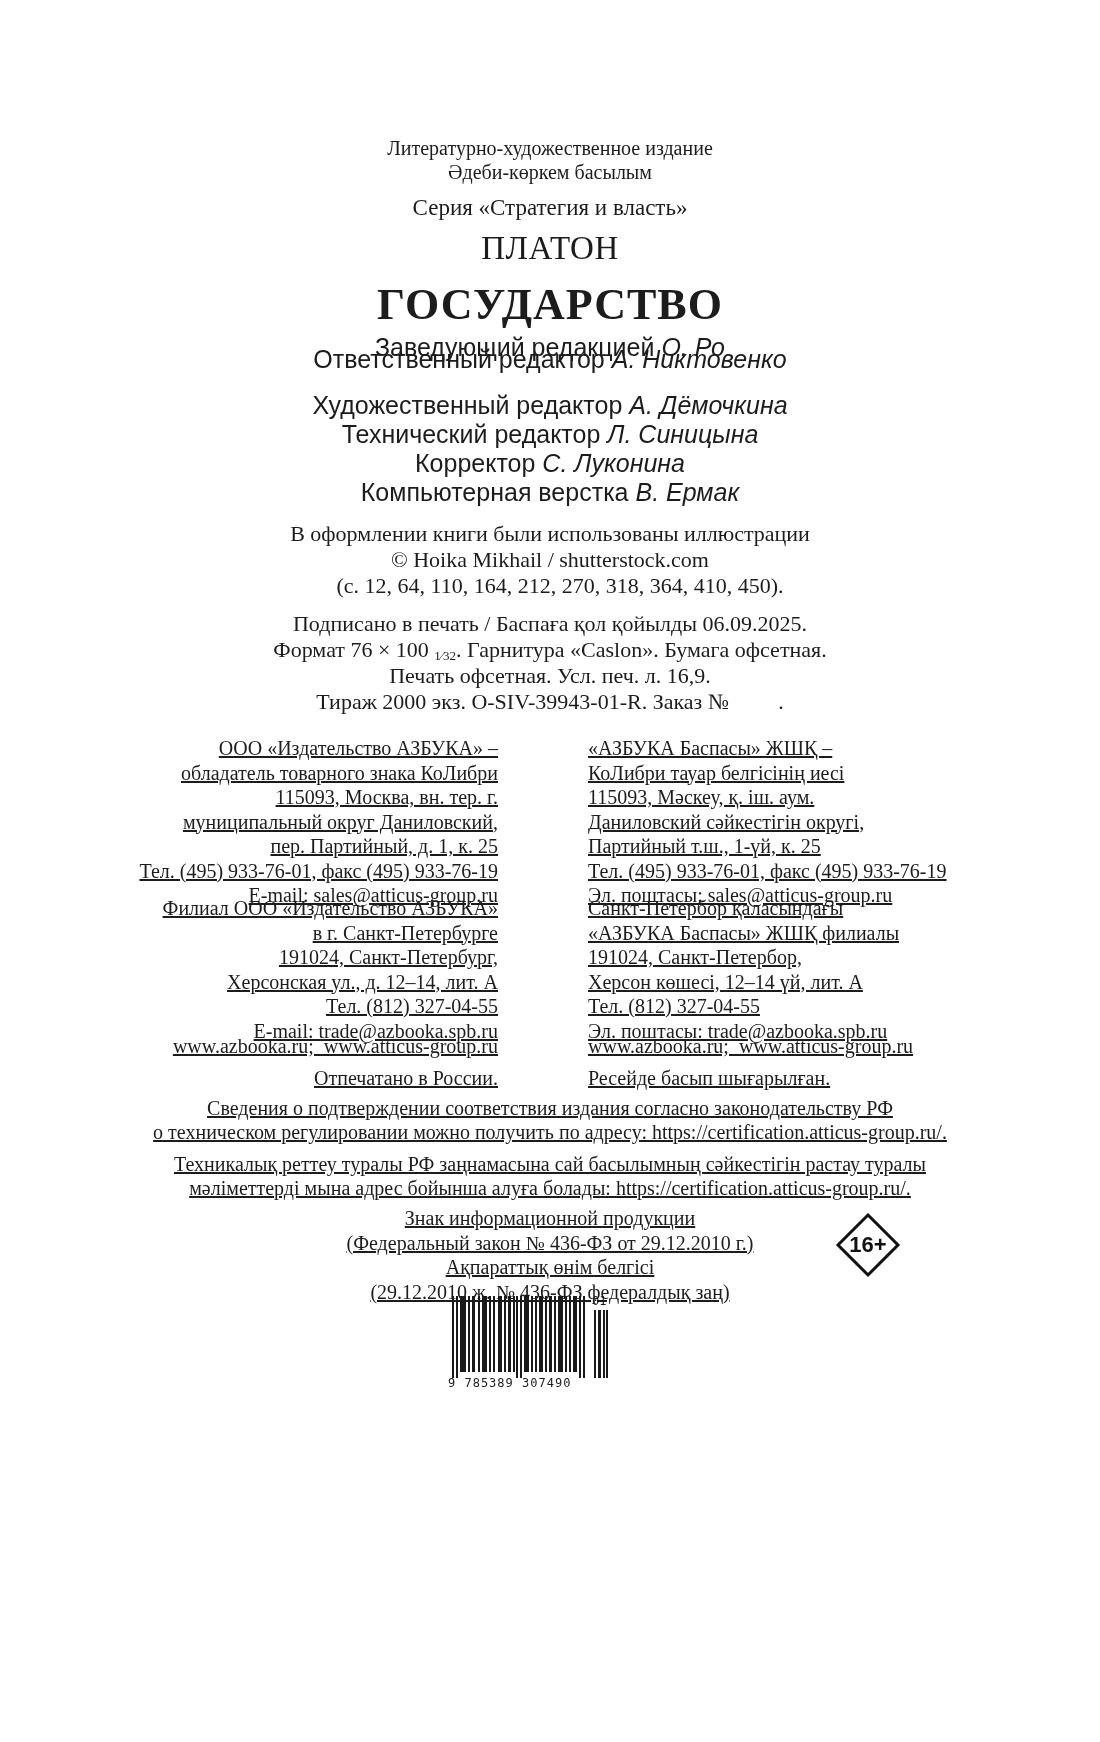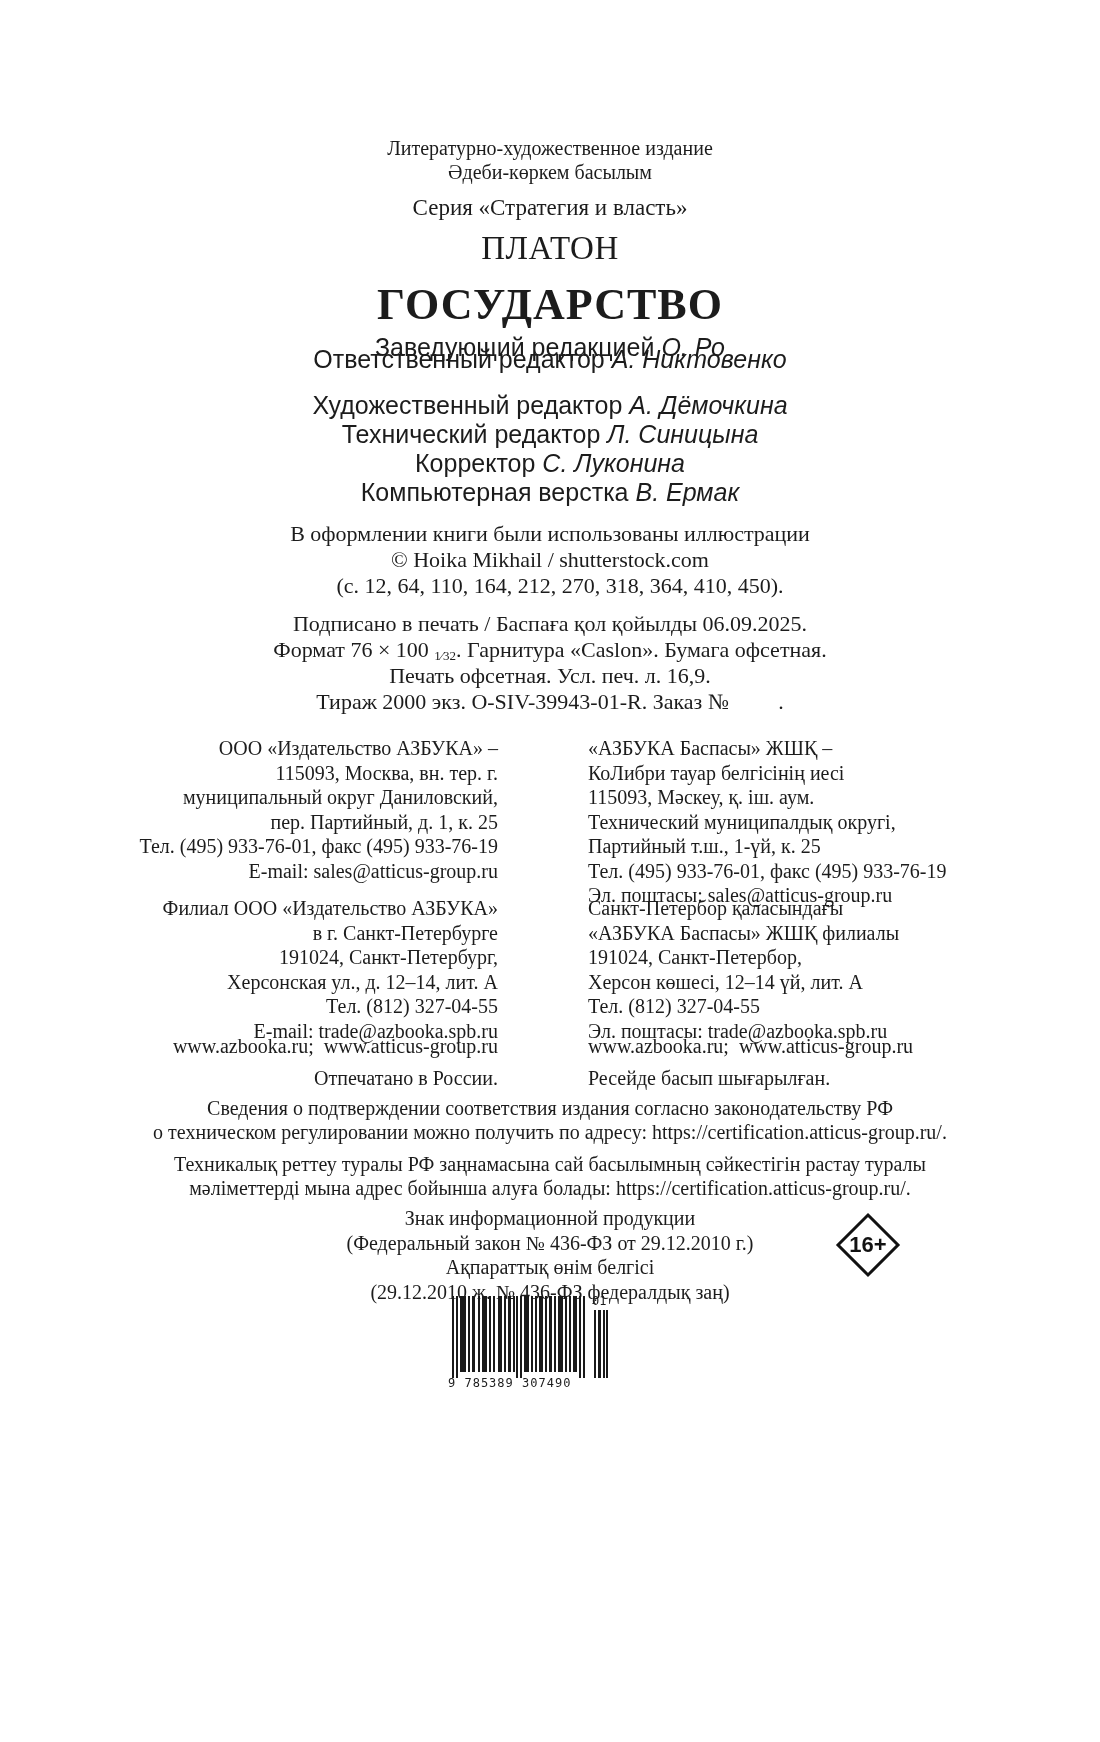--- a/index.html
+++ b/index.html
@@ -11,21 +11,21 @@
   }
   .page { position: absolute; left: 0; top: 0; width: 1028px; height: 1742px; }
   .center { position: absolute; left: 0; width: 1100px; text-align: center; white-space: nowrap; }
   .t16 { font-family: "Liberation Serif", serif; font-size: 20px; line-height: 24px; }
   .t19 { font-family: "Liberation Serif", serif; font-size: 23px; line-height: 29px; }
   .t18 { font-family: "Liberation Serif", serif; font-size: 22px; line-height: 27px; }
   .author { font-family: "Liberation Serif", serif; font-size: 33px; line-height: 40px; letter-spacing: 0.5px; }
   .title { font-family: "Liberation Serif", serif; font-size: 44px; line-height: 50px; font-weight: bold; letter-spacing: 1px; }
   .staff { font-family: Liberation Sans, sans-serif; font-size: 25px; line-height: 32px; }
   .staff i { font-style: italic; }
-  .addr { font-family: "Liberation Serif", serif; font-size: 20px; line-height: 24.5px; white-space: nowrap; }
+  .addr { font-family: "Liberation Serif", serif; font-size: 20px; line-height: 24.5px; white-space: nowrap; text-decoration: underline; }
   .col-left { position: absolute; right: 530px; text-align: right; }
   .col-right { position: absolute; left: 588px; text-align: left; }
   .rating { position: absolute; left: 830px; top: 1340px; width: 84px; height: 84px; }
   .barcode { position: absolute; left: 492px; top: 1436px; }
 </style>
 </head>
 <body>
 
 <div class="page">
 
@@ -51,31 +51,32 @@
   <div class="center t18" style="top:610px;">Подписано в печать / Баспаға қол қойылды 06.09.2025.</div>
   <div class="center t18" style="top:636px;">
     <span>Формат 76 × 100</span>
     <span style="font-size:13px; vertical-align:-3px;">1⁄32</span><span>. Гарнитура «Caslon». Бумага офсетная.</span>
   </div>
   <div class="center t18" style="top:662px;">Печать офсетная. Усл. печ. л. 16,9.</div>
   <div class="center t18" style="top:688px; white-space:pre;">Тираж 2000 экз. O-SIV-39943-01-R. Заказ №         .</div>
 
   <div class="col-left addr" style="top:736px;">
     <div>ООО «Издательство АЗБУКА» –</div>
+    <div>обладатель товарного знака КоЛибри</div>
     <div>115093, Москва, вн. тер. г.</div>
     <div>муниципальный округ Даниловский,</div>
     <div>пер. Партийный, д. 1, к. 25</div>
     <div>Тел. (495) 933-76-01, факс (495) 933-76-19</div>
     <div>E-mail: sales@atticus-group.ru</div>
   </div>
   <div class="col-right addr" style="top:736px;">
     <div>«АЗБУКА Баспасы» ЖШҚ –</div>
     <div>КоЛибри тауар белгісінің иесі</div>
     <div>115093, Мәскеу, қ. іш. аум.</div>
-    <div>Технический муниципалдық округі,</div>
+    <div>Даниловский сәйкестігін округі,</div>
     <div>Партийный т.ш., 1-үй, к. 25</div>
     <div>Тел. (495) 933-76-01, факс (495) 933-76-19</div>
     <div>Эл. поштасы: sales@atticus-group.ru</div>
   </div>
 
   <div class="col-left addr" style="top:896px;">
     <div>Филиал ООО «Издательство АЗБУКА»</div>
     <div>в г. Санкт-Петербурге</div>
     <div>191024, Санкт-Петербург,</div>
     <div>Херсонская ул., д. 12–14, лит. А</div>

